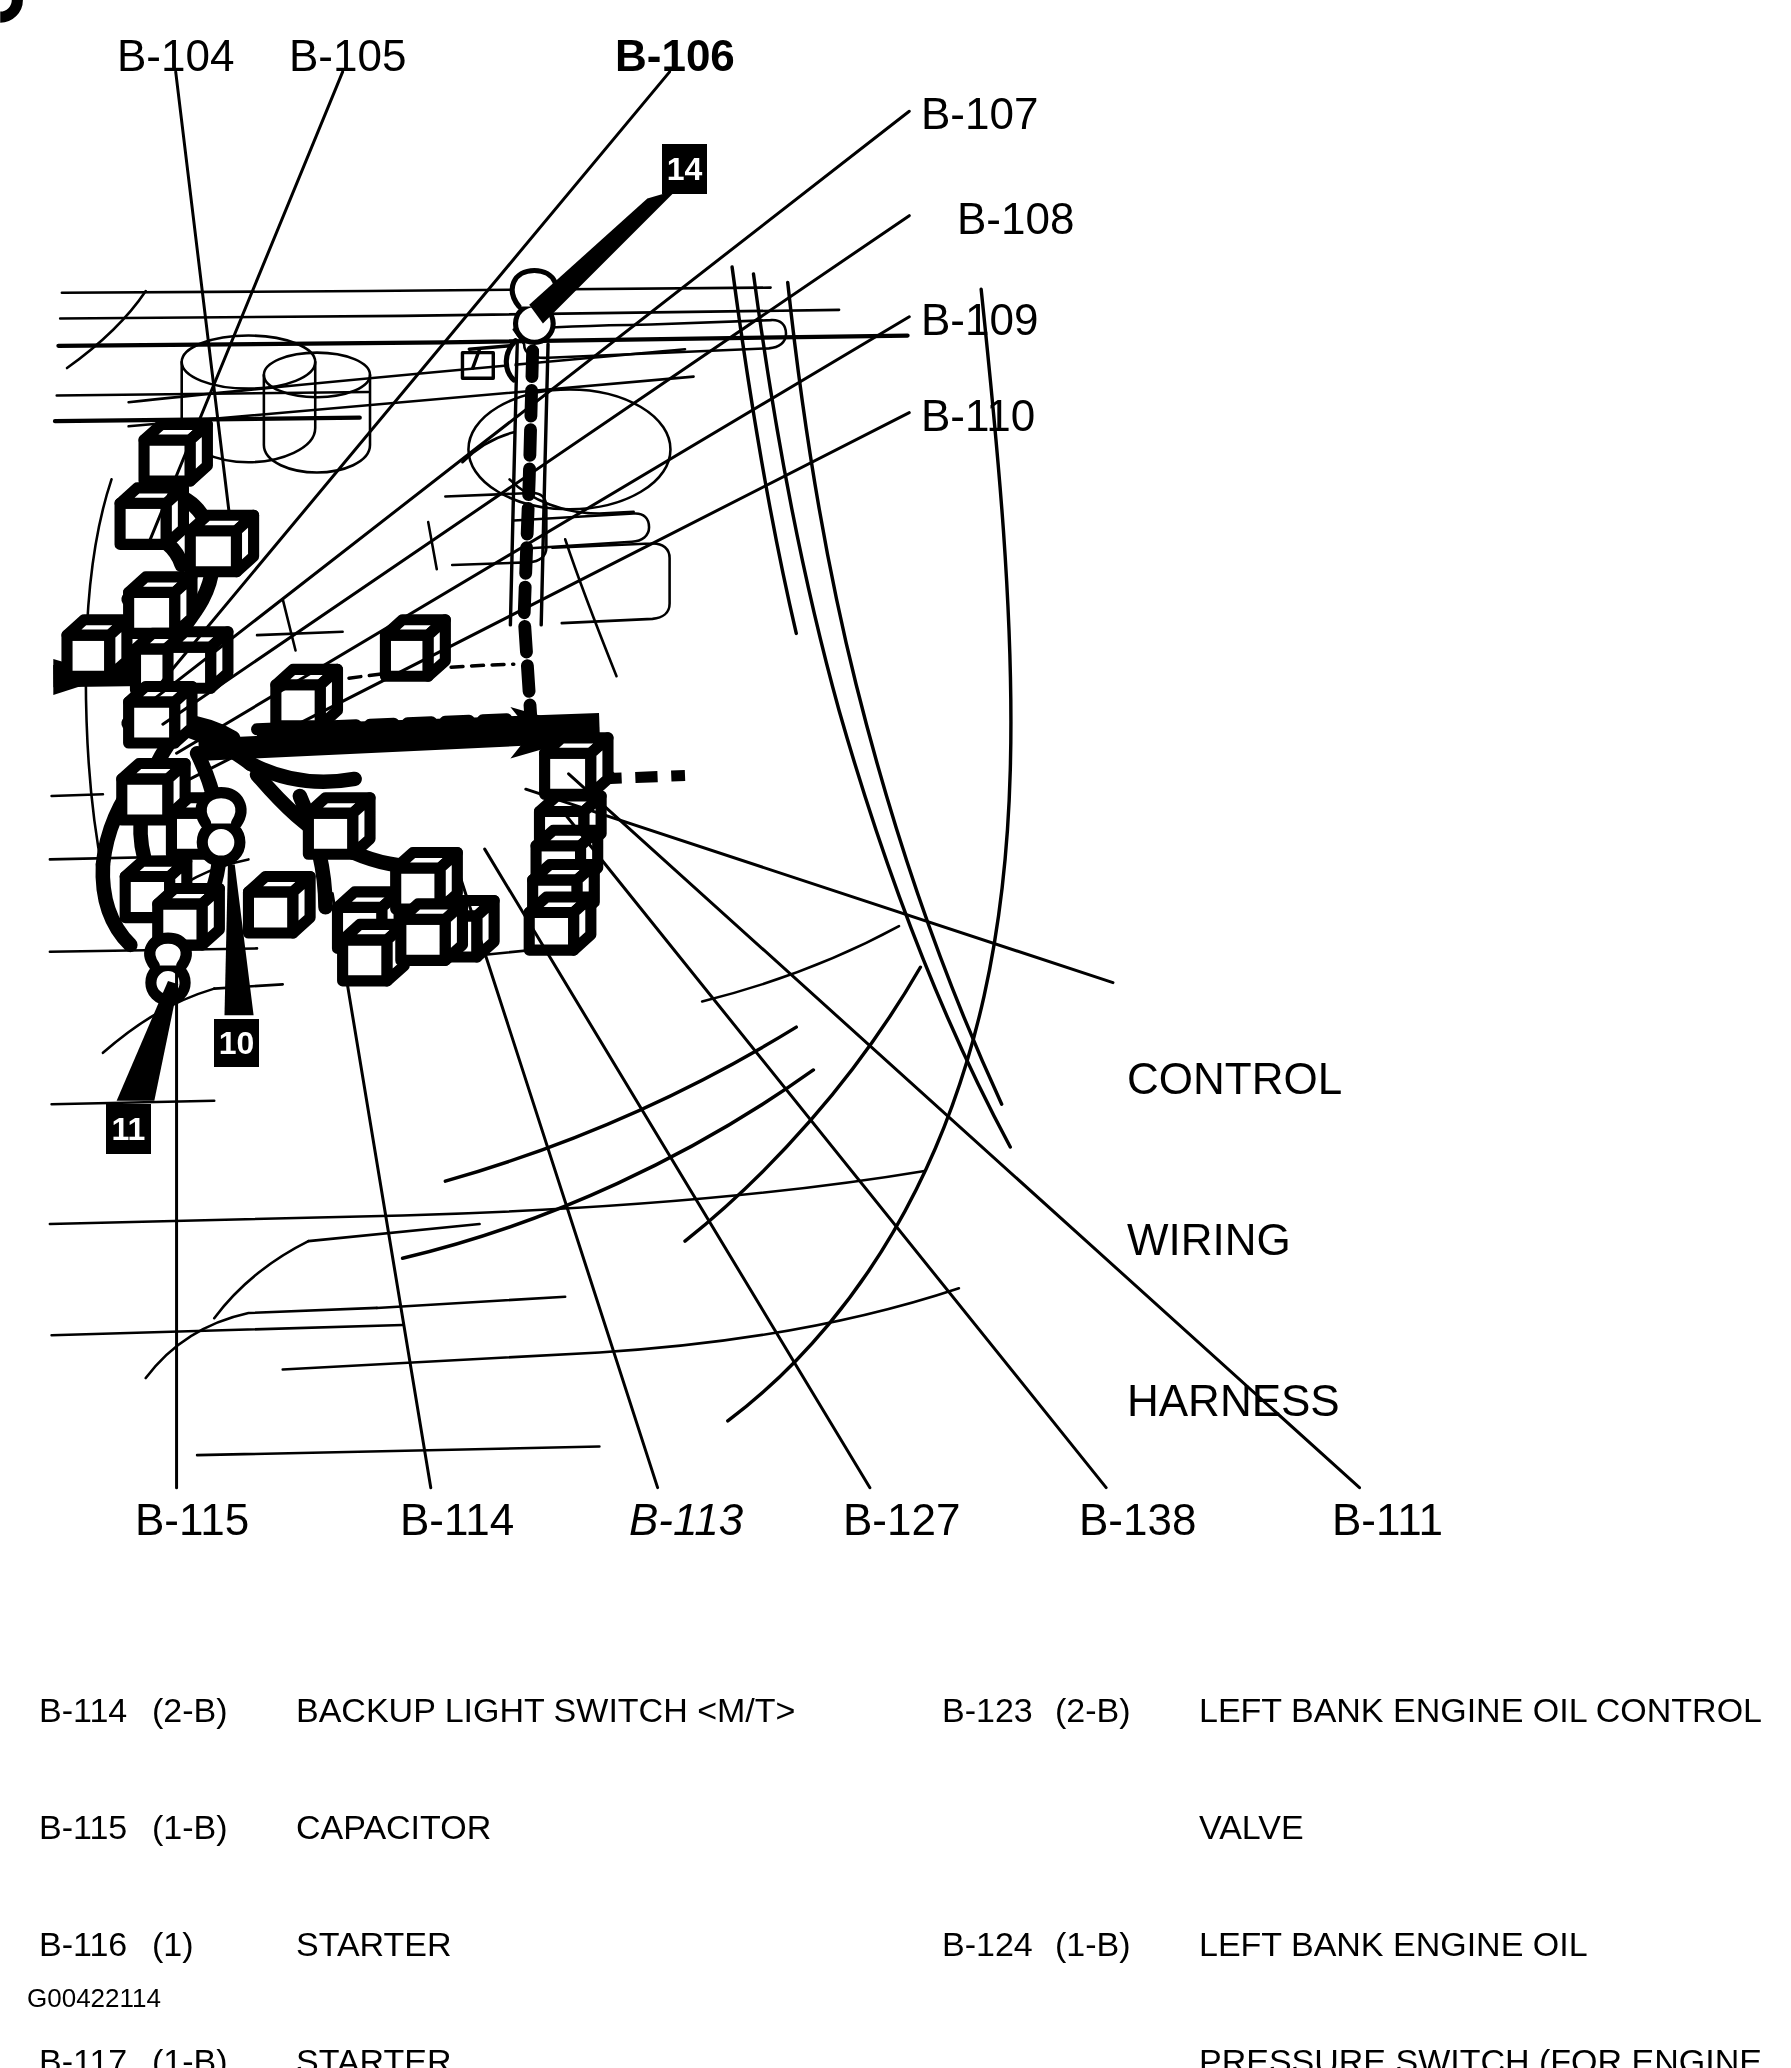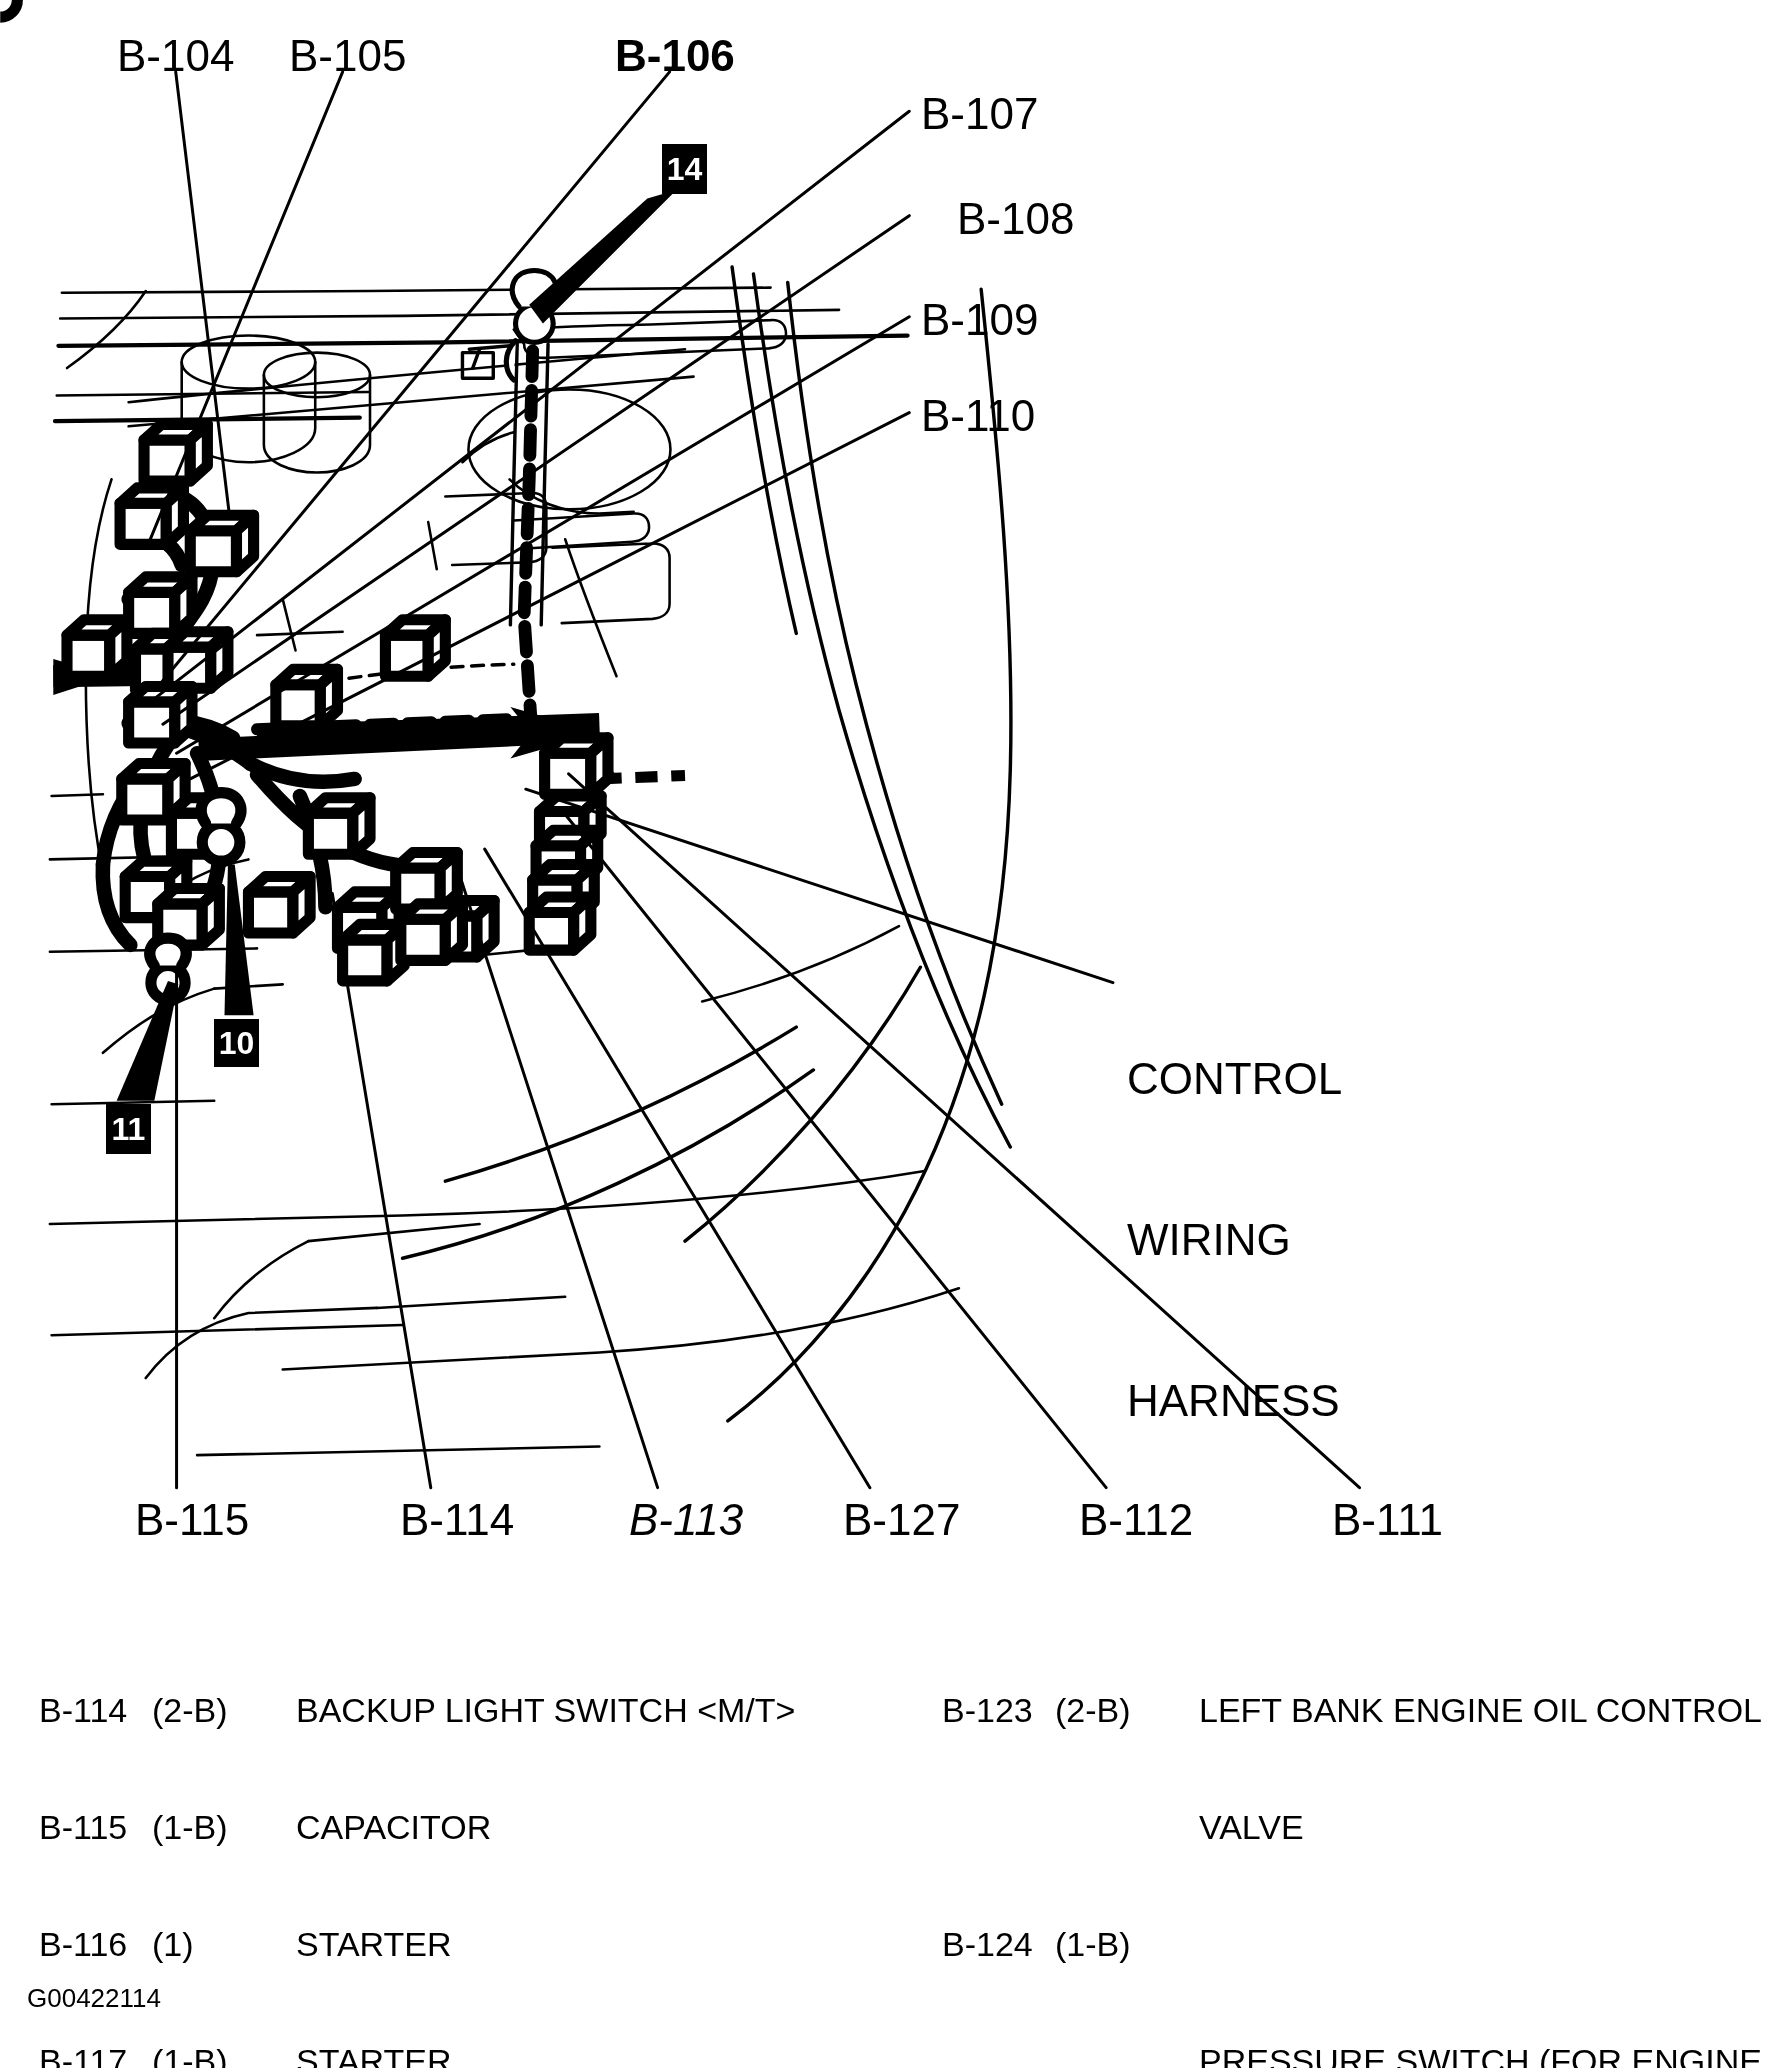--- a/index.html
+++ b/index.html
@@ -361,21 +361,21 @@
   <div class="lbl multi" style="left:1127px;top:945px;">
     <div>CONTROL</div>
     <div>WIRING</div>
     <div>HARNESS</div>
   </div>
 
   <div class="lbl" style="left:135px;top:1498px;">B-115</div>
   <div class="lbl" style="left:400px;top:1498px;">B-114</div>
   <div class="lbl" style="left:629px;top:1498px;font-style:italic;">B-113</div>
   <div class="lbl" style="left:843px;top:1498px;">B-127</div>
-  <div class="lbl" style="left:1079px;top:1498px;">B-112</div>
+  <div class="lbl" style="left:1079px;top:1498px;">B-138</div>
   <div class="lbl" style="left:1332px;top:1498px;">B-111</div>
 
   <div class="boxnum" style="left:662px;top:144px;width:45px;height:50px;">14</div>
   <div class="boxnum" style="left:214px;top:1019px;width:45px;height:48px;">10</div>
   <div class="boxnum" style="left:106px;top:1104px;width:45px;height:50px;">11</div>
 
   <div class="legend" style="left:39px;top:1613px;">
     <div class="legend-row" style="position:relative;">
       <span class="lg-id">B-114</span>
       <span class="lg-pin">(2-B)</span>
@@ -410,20 +410,21 @@
       <span class="lg-desc">LEFT BANK ENGINE OIL CONTROL</span>
     </div>
     <div class="legend-row" style="position:relative;">
       <span class="lg-id"></span>
       <span class="lg-pin"></span>
       <span class="lg-desc">VALVE</span>
     </div>
     <div class="legend-row" style="position:relative;">
       <span class="lg-id">B-124</span>
       <span class="lg-pin">(1-B)</span>
+      <span class="lg-desc">LEFT BANK ENGINE OIL</span>
     </div>
     <div class="legend-row" style="position:relative;">
       <span class="lg-id"></span>
       <span class="lg-pin"></span>
       <span class="lg-desc">PRESSURE SWITCH (FOR ENGINE</span>
     </div>
     
     
     
     

